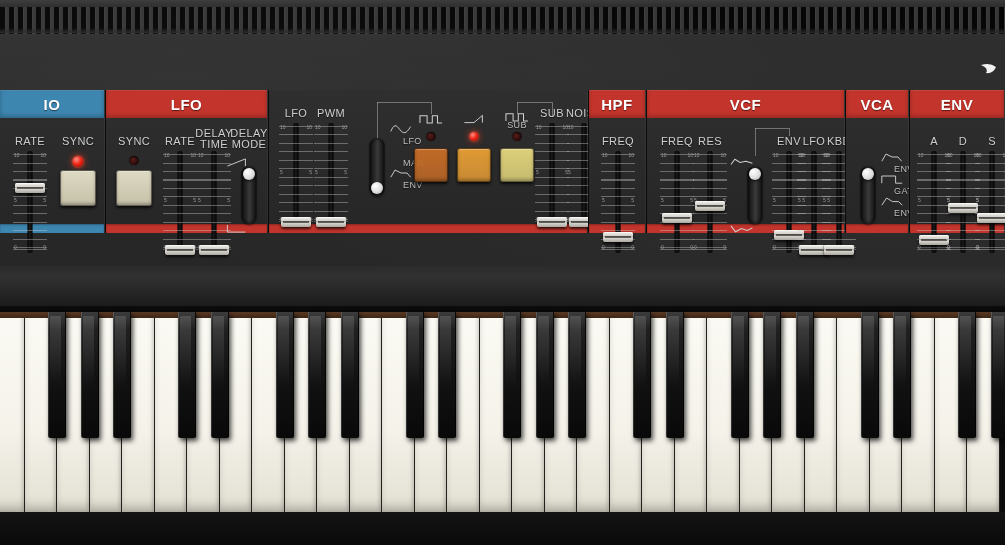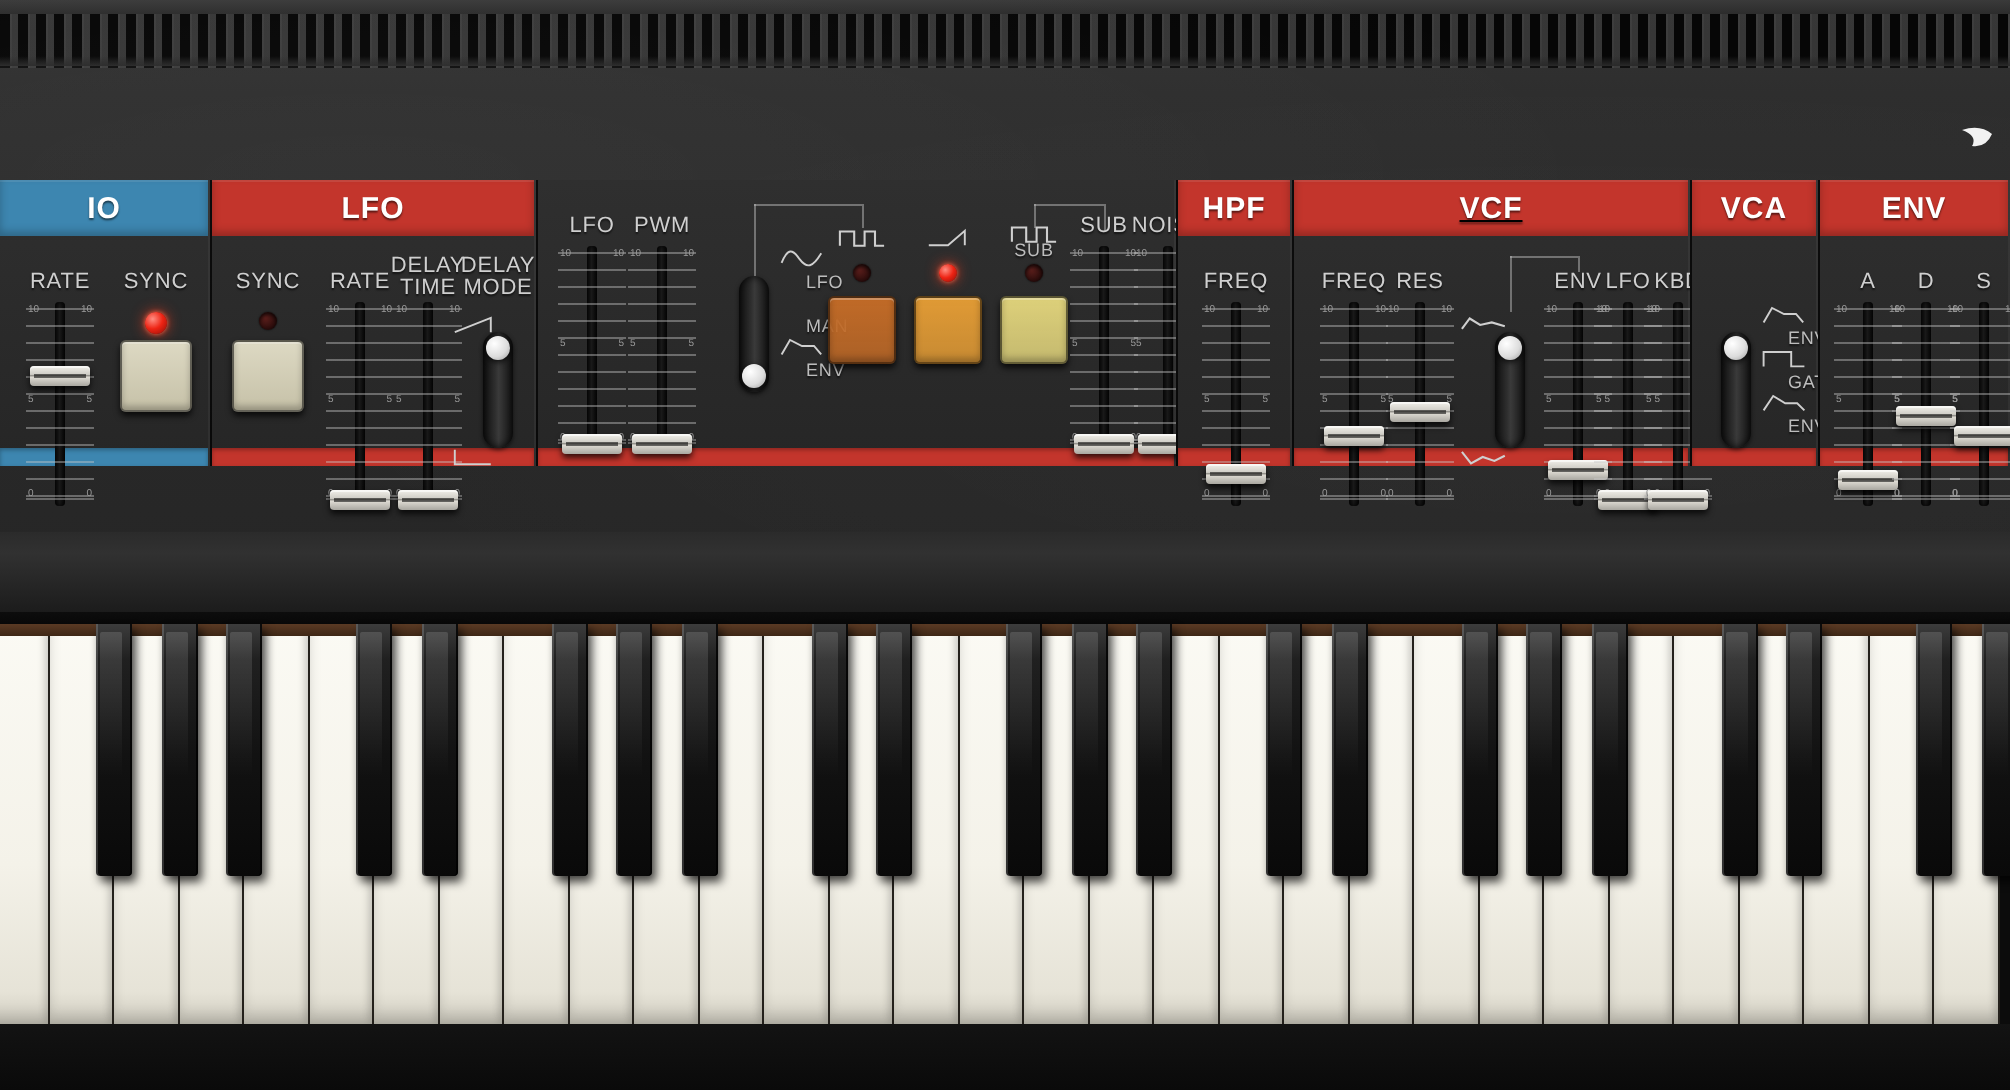--- a/index.html
+++ b/index.html
@@ -412,21 +412,21 @@
             <div class="sl-num l m">5</div>
             <div class="sl-num r m">5</div>
             <div class="sl-num l b">0</div>
             <div class="sl-num r b">0</div>
             <div class="sl-cap" style="bottom: 12.6px;"></div>
           </div>
         </div>
         <div class="sec-gap"></div>
         <div class="sec-foot"></div>
       </div>
-      <div class="section" style="width: 199px; text-decoration: underline;">
+      <div class="section" style="width: 199px;">
         <div class="sec-head">
           <span>VCF</span>
         </div>
         <div class="sec-body">
           <div class="lbl" style="left: 30px; top: 18px;">FREQ</div>
           <div class="lbl" style="left: 63px; top: 18px;">RES</div>
           <div class="lbl" style="left: 142px; top: 18px;">ENV</div>
           <div class="lbl" style="left: 167px; top: 18px;">LFO</div>
           <div class="lbl" style="left: 192px; top: 18px;">KBD</div>
           <div class="slider" style="left: 30px; top: 36px;">

